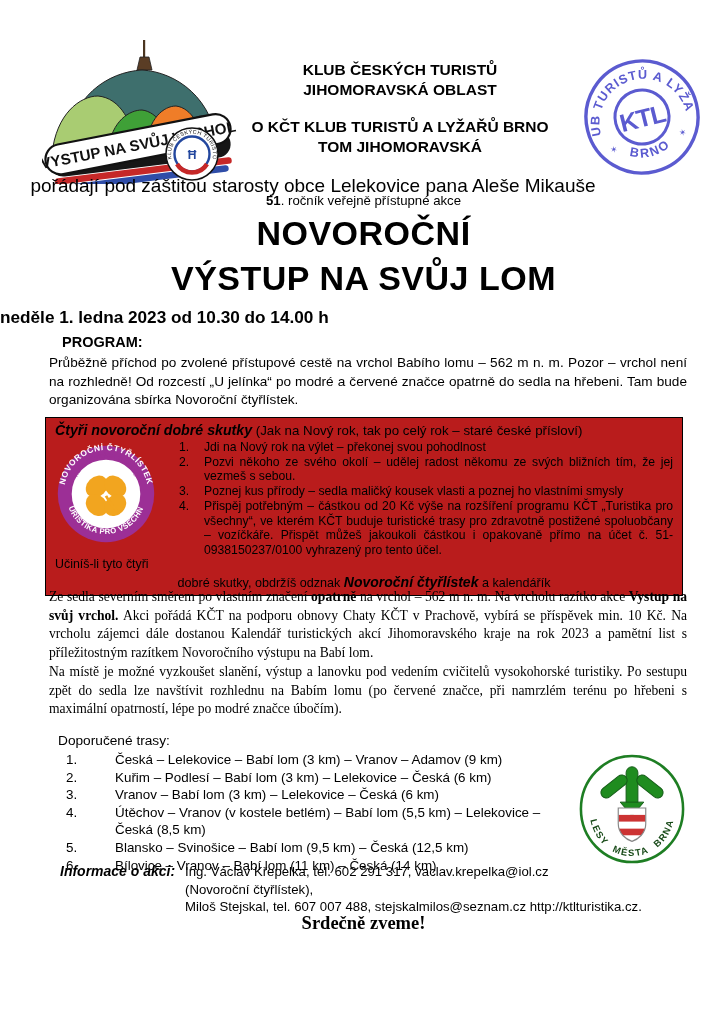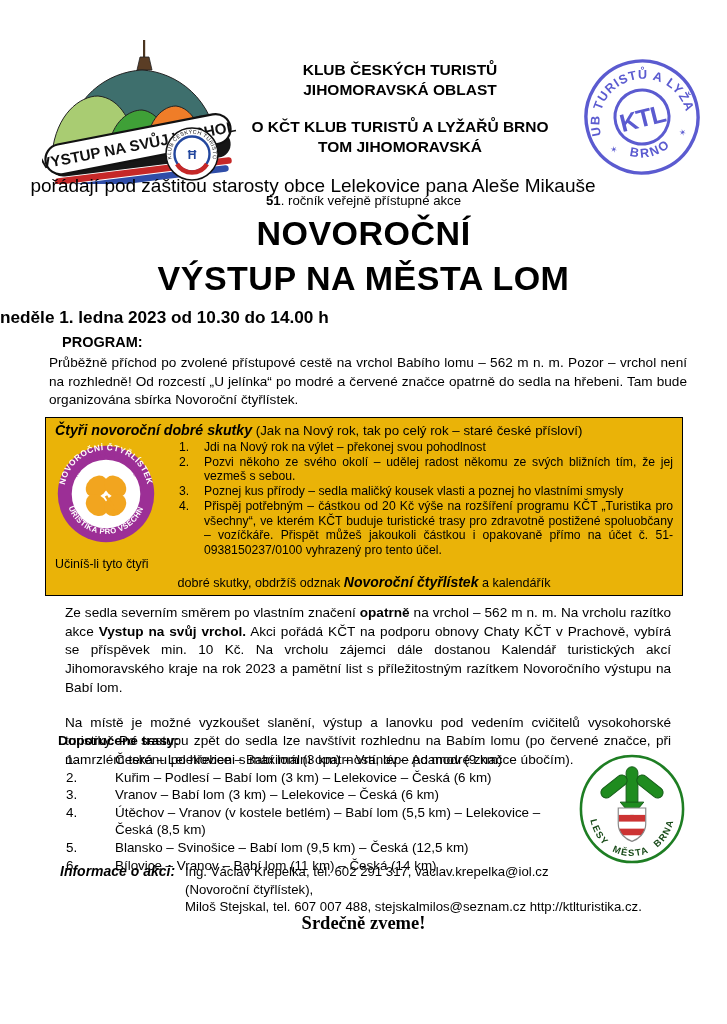--- a/index.html
+++ b/index.html
@@ -23,39 +23,39 @@
   .title { position:absolute; top:211px; left:0; width:727px; text-align:center;
            font-weight:bold; font-size:34px; line-height:45px; letter-spacing:0.5px; }
   .date-line { position:absolute; top:307px; left:0; width:727px; text-align:left;
                font-weight:bold; font-size:17.2px; }
 
   .program-heading { position:absolute; top:334px; left:62px; font-weight:bold; font-size:14.5px; }
   .program-para { position:absolute; top:354px; left:49px; width:638px;
                   font-size:13.6px; line-height:18.6px; text-align:justify; }
 
   .deeds-box { position:absolute; top:417px; left:45px; width:638px; box-sizing:border-box;
-               border:1.5px solid #000; padding:4px 9px 5px 9px; background:#eab308; }
+               border:1.5px solid #000; padding:4px 9px 5px 9px; background:#b91c1c; }
   .box-title { font-size:13.3px; }
   .box-title b { font-size:14.2px; font-style:italic; }
   .box-body { display:flex; margin-top:2px; }
   .box-left { width:124px; flex:none; }
   .clover-logo { width:102px; height:102px; margin-top:3px; }
   .box-note { font-size:12.4px; margin-top:12px; }
   .box-list { flex:1; }
   .deed-row { display:flex; font-size:12.2px; line-height:14.7px; }
   .deed-num { width:25px; flex:none; }
   .deed-text { flex:1; text-align:justify; }
   .box-footer { text-align:center; font-size:12.6px; margin-top:3px; }
   .box-footer b { font-size:14px; font-style:italic; }
 
   .main-text { position:absolute; top:588px; left:49px; width:638px;
                font-size:13.6px; line-height:18.7px; text-align:justify; }
-  .main-text p { margin:16px; }
-
-  .routes-heading { position:absolute; top:733px; left:58px; font-weight:bold; font-size:13.7px; }
+  .main-text p { margin:0;font-family:Liberation Serif, serif; }
+
+  .routes-heading { position:absolute; top:733px; left:58px; font-weight:normal; font-size:13.7px; }
   .routes { position:absolute; top:751px; left:66px; width:502px; }
   .route-row { display:flex; font-size:13.4px; line-height:17.6px; }
   .route-num { width:49px; flex:none; }
   .route-text { width:453px; }
 
   .logo-lesy { position:absolute; left:577px; top:753px; width:110px; height:112px; }
 
   .info-label { position:absolute; top:863px; left:60px; font-weight:bold; font-size:14px;font-style:italic; }
   .info-lines { position:absolute; top:863px; left:185px; font-size:13.2px; line-height:17.6px; }
 
@@ -135,21 +135,21 @@
         <text x="60" y="70" text-anchor="middle" font-size="25" font-weight="bold" letter-spacing="-1" fill="#5b5bd0">KTL</text>
       </g>
     </svg>
   </div>
 
   <div class="patronage">pořádají pod záštitou starosty obce Lelekovice pana Aleše Mikauše</div>
   <div class="edition"><b>51</b><span>. ročník veřejně přístupné akce</span></div>
 
   <div class="title">
     <div>NOVOROČNÍ</div>
-    <div>VÝSTUP NA MĚSTA LOM</div>
+    <div>VÝSTUP NA SVŮJ LOM</div>
   </div>
   <div class="date-line">neděle 1. ledna 2023 od 10.30 do 14.00 h</div>
 
   <div class="program-heading">PROGRAM:</div>
   <div class="program-para">Průběžně příchod po zvolené přístupové cestě na vrchol Babího lomu – 562 m n. m. Pozor – vrchol není na rozhledně! Od rozcestí „U jelínka“ po modré a červené značce opatrně do sedla na hřebeni. Tam bude organizována sbírka Novoroční čtyřlístek.</div>
 
   <div class="deeds-box">
     <div class="box-title"><b>Čtyři novoroční dobré skutky</b><span> (Jak na Nový rok, tak po celý rok – staré české přísloví)</span></div>
     <div class="box-body">
       <div class="box-left">

